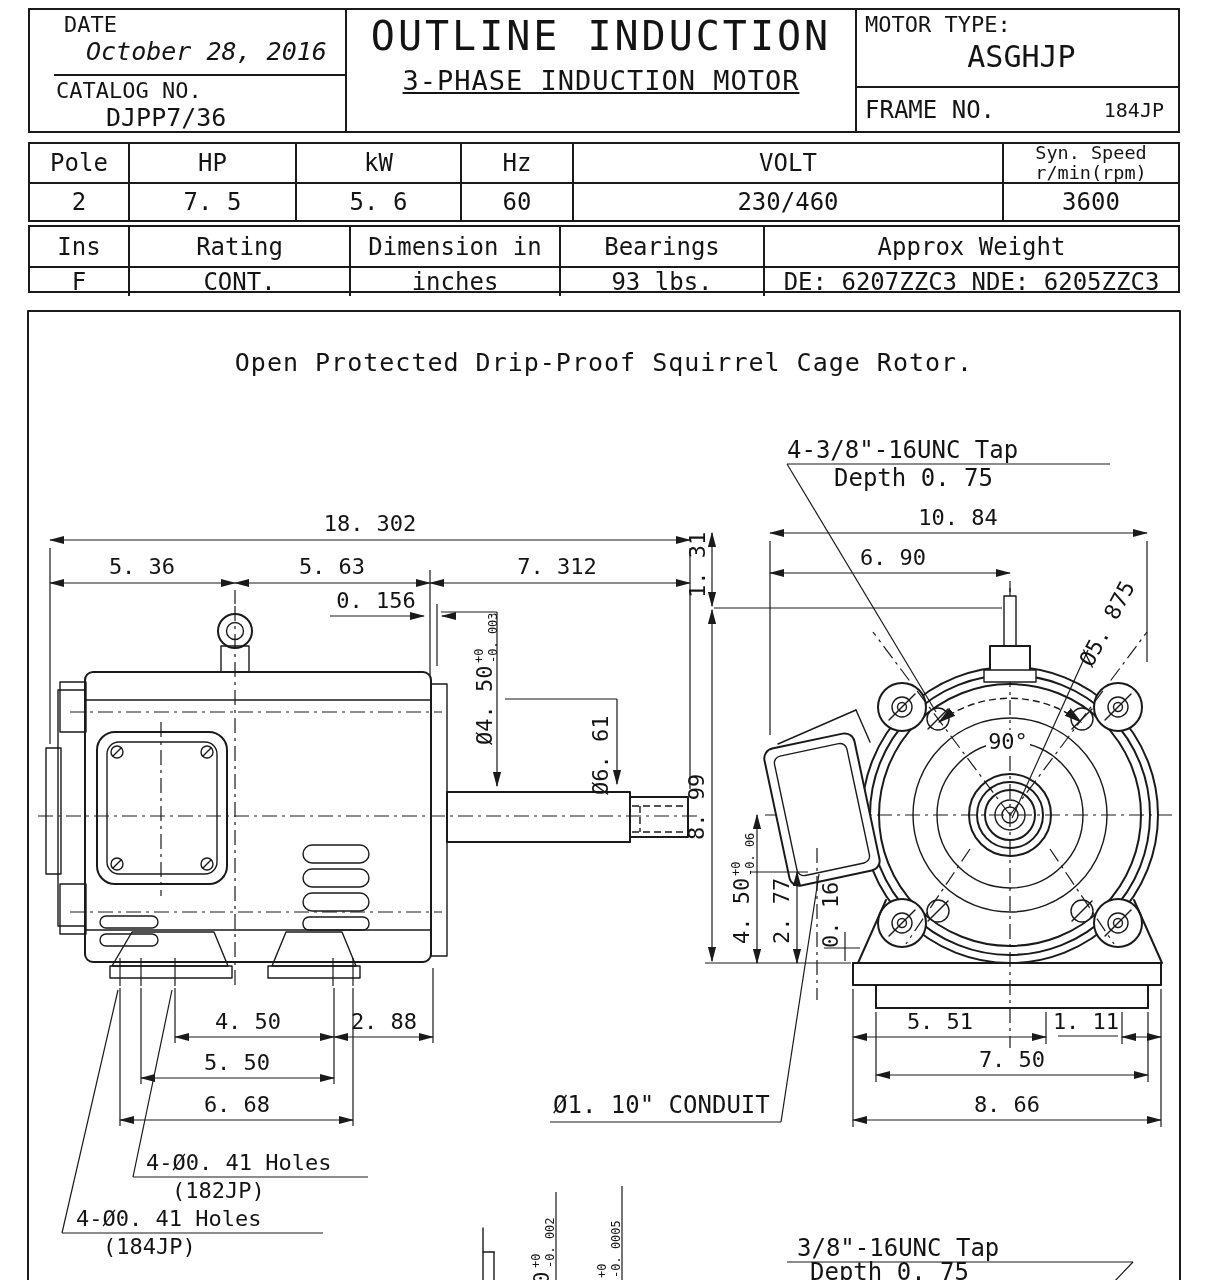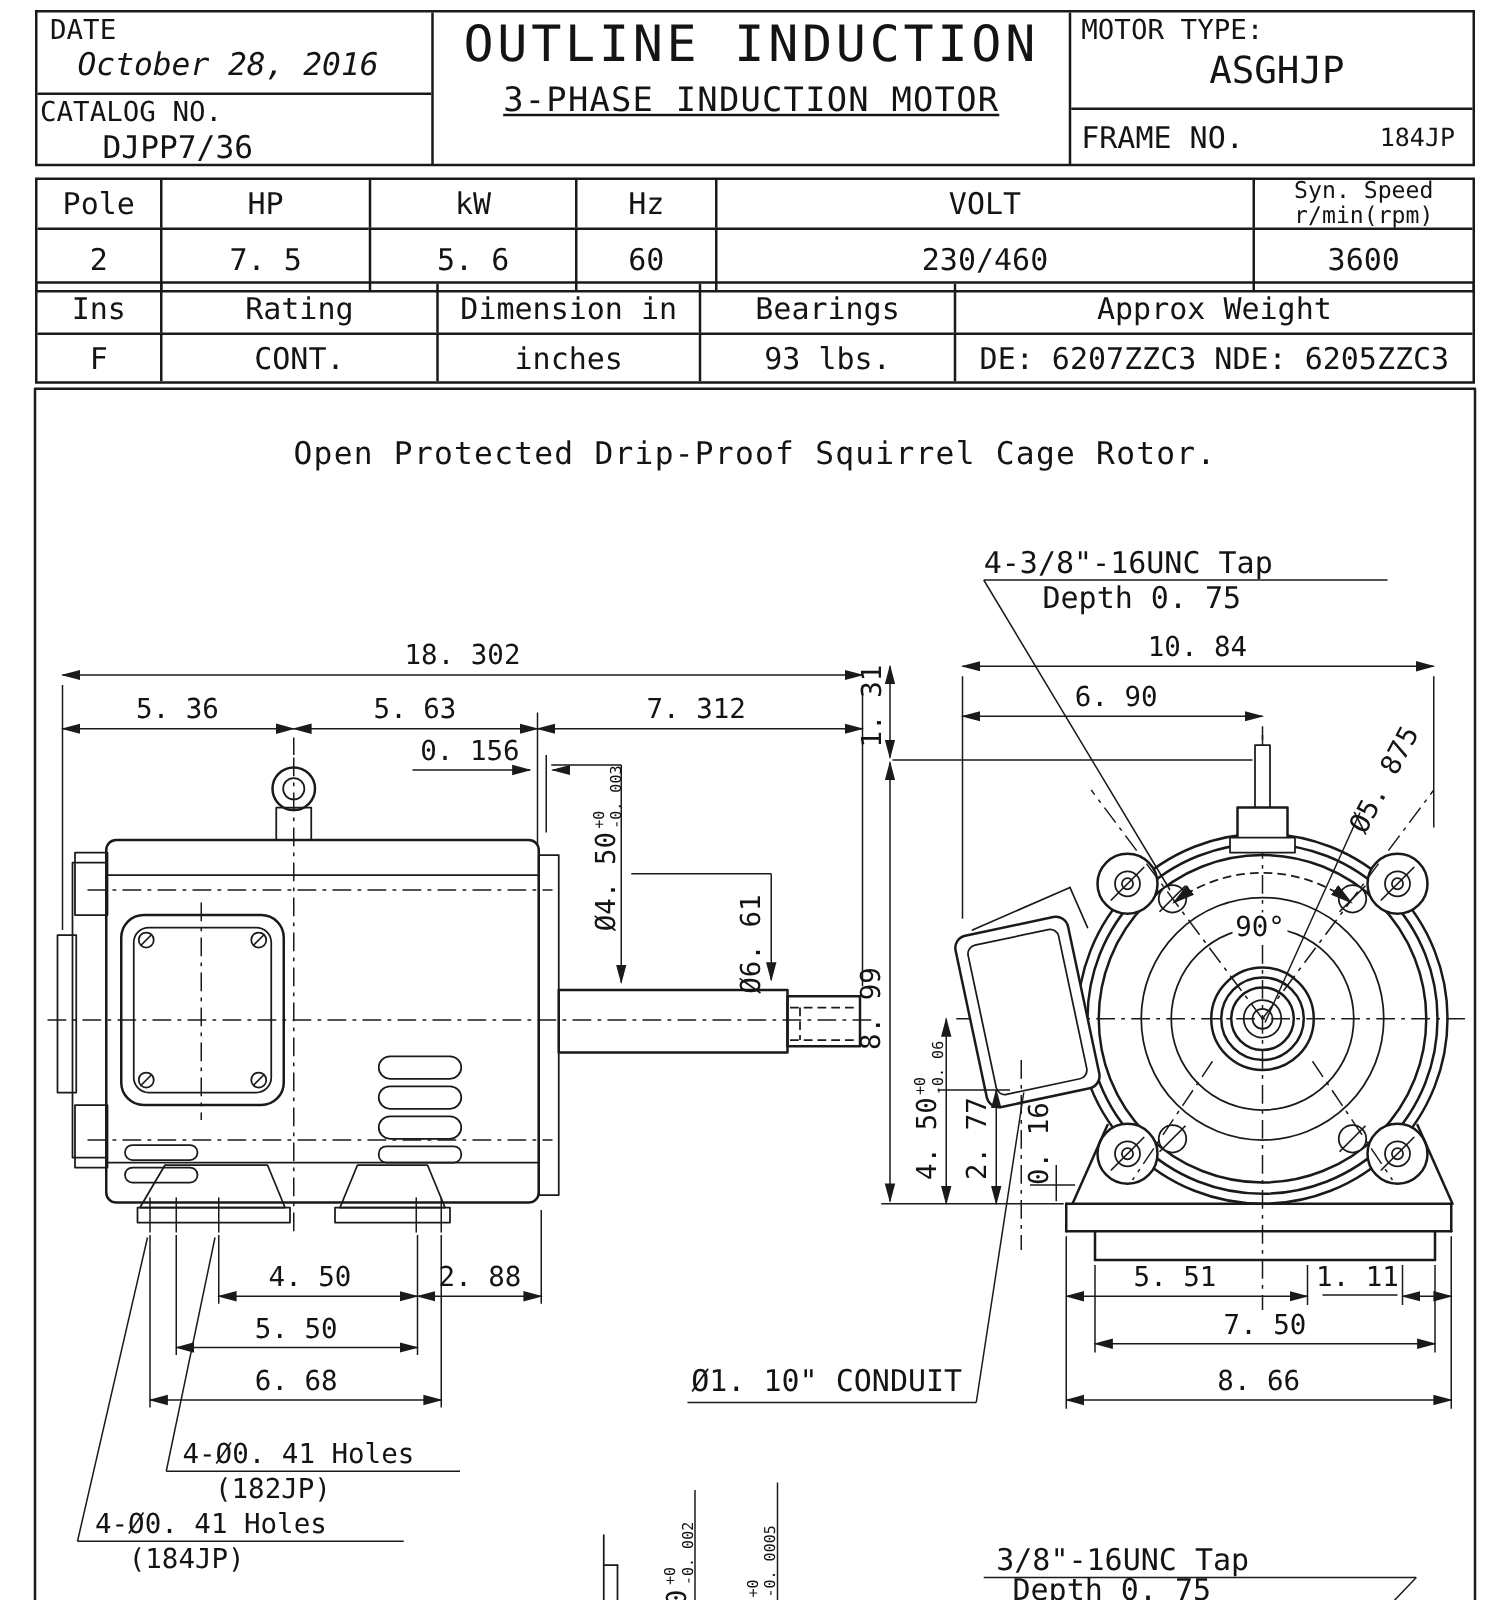--- a/index.html
+++ b/index.html
@@ -26,21 +26,21 @@
   .wf{fill:#fff;}
   .dt{font-size:22px;}
   .dt3{font-size:24px;}
   .tol{font-size:12px;}
   .nt{font-size:25px;letter-spacing:1px;}
 </style>
 </head>
 <body>
 
 <div class="abs box grid" style="left:28px;top:8px;width:1152px;height:125px;grid-template-columns:315px 512px 1fr;">
-  <div class="grid" style="grid-template-rows:64px 1fr;">
+  <div class="grid" style="grid-template-rows:64px 1fr;margin-left:24px;">
     <div style="padding:2px 0 0 10px;">
       <div class="tl-label">DATE</div>
       <div class="tl-value" style="padding-left:22px;font-style:italic;">October 28, 2016</div>
     </div>
     <div class="bt" style="padding:2px 0 0 2px;">
       <div class="tl-label">CATALOG NO.</div>
       <div class="tl-value" style="padding-left:50px;">DJPP7/36</div>
     </div>
   </div>
   <div class="bl" style="border-right:2.2px solid #1a1a1a;text-align:center;padding-top:3px;">
@@ -52,41 +52,41 @@
       <div class="tl-label">MOTOR TYPE:</div>
       <div style="font-size:30px;text-align:center;margin-top:2px;">ASGHJP</div>
     </div>
     <div class="bt" style="display:flex;align-items:center;justify-content:space-between;padding:0 14px 0 8px;">
       <span class="tl-label" style="font-size:24px;">FRAME NO.</span>
       <span style="font-size:20px;">184JP</span>
     </div>
   </div>
 </div>
 
-<div class="abs box grid" style="left:28px;top:142px;width:1152px;height:92px;grid-template-columns:98px 167px 165px 112px 430px 1fr;grid-template-rows:38px 1fr;">
+<div class="abs box grid" style="left:28px;top:142px;width:1152px;height:80px;grid-template-columns:98px 167px 165px 112px 430px 1fr;grid-template-rows:38px 1fr;">
   <div class="cell hdr">Pole</div>
   <div class="cell hdr bl">HP</div>
   <div class="cell hdr bl">kW</div>
   <div class="cell hdr bl">Hz</div>
   <div class="cell hdr bl">VOLT</div>
   <div class="cell bl">
     <div class="small2">
       <div>Syn. Speed</div>
       <div>r/min(rpm)</div>
     </div>
   </div>
   <div class="cell val bt">2</div>
   <div class="cell val bt bl">7. 5</div>
   <div class="cell val bt bl">5. 6</div>
   <div class="cell val bt bl">60</div>
   <div class="cell val bt bl">230/460</div>
   <div class="cell val bt bl">3600</div>
 </div>
 
-<div class="abs box grid" style="left:28px;top:225px;width:1152px;height:82px;grid-template-columns:98px 221px 210px 204px 1fr;grid-template-rows:39px 1fr;">
+<div class="abs box grid" style="left:28px;top:225px;width:1152px;height:68px;grid-template-columns:98px 221px 210px 204px 1fr;grid-template-rows:39px 1fr;">
   <div class="cell hdr">Ins</div>
   <div class="cell hdr bl">Rating</div>
   <div class="cell hdr bl">Dimension in</div>
   <div class="cell hdr bl">Bearings</div>
   <div class="cell hdr bl">Approx Weight</div>
   <div class="cell val bt">F</div>
   <div class="cell val bt bl">CONT.</div>
   <div class="cell val bt bl">inches</div>
   <div class="cell val bt bl">93 lbs.</div>
   <div class="cell val bt bl">DE: 6207ZZC3 NDE: 6205ZZC3</div>

